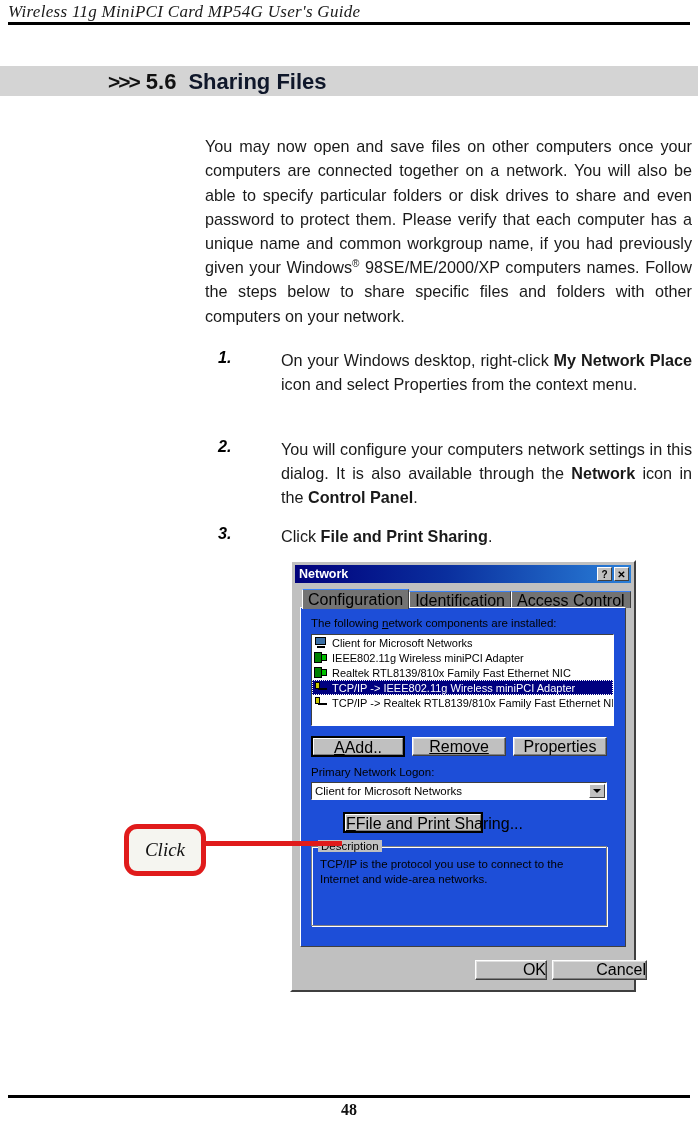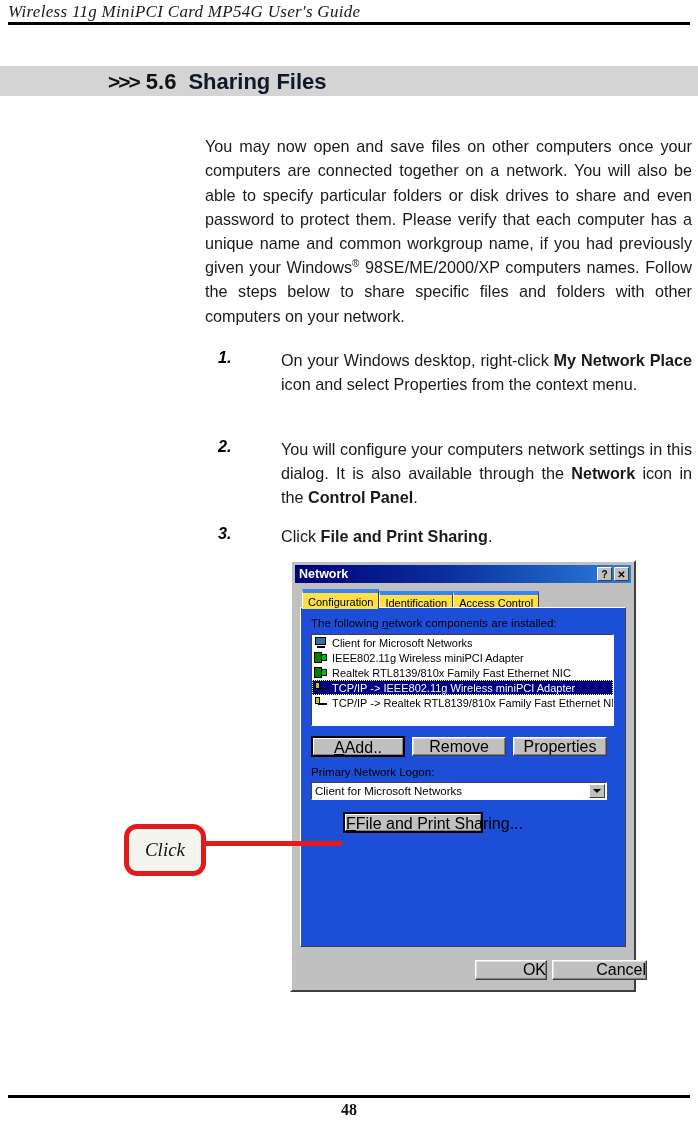--- a/index.html
+++ b/index.html
@@ -180,25 +180,25 @@
     position: absolute;
     left: 10px;
     top: 27px;
     display: flex;
     align-items: flex-end;
     height: 19px;
   }
   .tab {
     height: 17px;
     padding: 0 5px;
-    font-size: 11px;
+    font-size: 16px;
     line-height: 17px;
     color: #000000;
-    background: #fde047;
-    border-top: 4px solid #3b82f6;
+    background: #737373;
+    border-top: 1px solid #3b82f6;
     border-left: 1px solid #ffffff;
     border-right: 1px solid #3f3f3f;
     box-sizing: border-box;
     white-space: nowrap;
   }
   .tab.active {
     height: 20px;
     line-height: 19px;
     margin-bottom: -1px;
     position: relative;
@@ -503,40 +503,44 @@
       </div>
       <div class="comp-row">
         <span class="ico proto"></span>
         <span>TCP/IP -&gt; Realtek RTL8139/810x Family Fast Ethernet NIC</span>
       </div>
     </div>
 
     <div class="btn default" style="left:10px; top:128px; width:94px; height:21px;">
       <span class="inner" style="line-height:17px;"><u>A</u><span>Add..</span></span>
     </div>
-    <div class="btn" style="left:111px; top:129px; width:94px; height:19px; line-height:17px;">
+    <div class="btn" style="left:111px; top:129px; width:94px; height:19px; line-height:17px;text-decoration:underline;">
       <span>Remove</span>
     </div>
     <div class="btn" style="left:212px; top:129px; width:94px; height:19px; line-height:17px;">
       <span>Properties</span>
     </div>
 
     <div class="lbl" style="left:10px; top:158px;">Primary Network Logon:</div>
 
     <div class="combo" style="left:10px; top:174px; width:296px;">
       <span class="cval">Client for Microsoft Networks</span>
       <span class="carrow">
           <i></i>
         </span>
     </div>
 
     <div class="btn default" style="left:42px; top:204px; width:140px; height:21px;">
       <span class="inner" style="line-height:17px;"><u>F</u><span>File and Print Sharing...</span></span>
     </div>
 
+    <div class="groupbox" style="left:10px; top:238px; width:296px; height:80px;">
+      <span class="gb-title">Description</span>
+      <div class="gb-text">TCP/IP is the protocol you use to connect to the Internet and wide-area networks.</div>
+    </div>
 
   </div>
 
   <div class="btn dlg-footer-btn" style="left:183px; top:398px; width:72px; height:20px; line-height:18px;">
     <span>OK</span>
   </div>
   <div class="btn dlg-footer-btn" style="left:260px; top:398px; width:95px; height:20px; line-height:18px;">
     <span>Cancel</span>
   </div>
 

